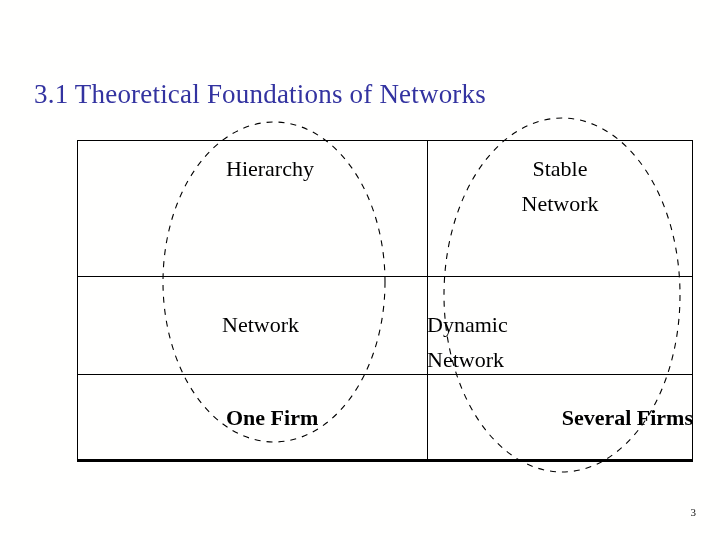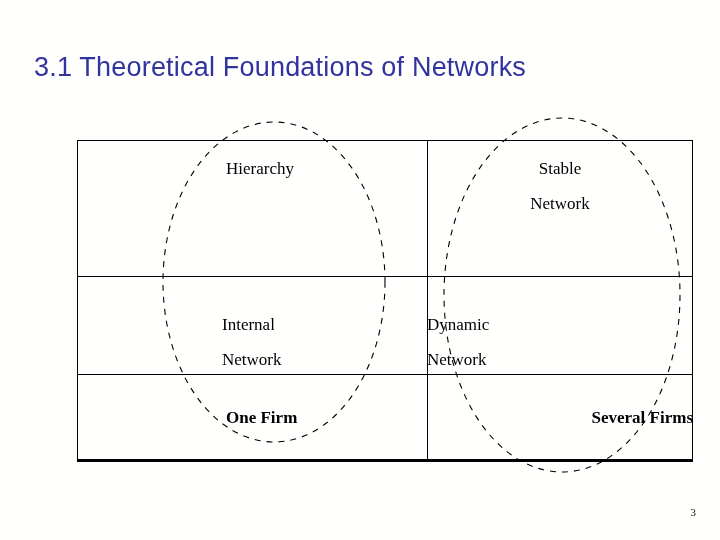--- a/index.html
+++ b/index.html
@@ -14,22 +14,22 @@
     position: relative;
     overflow: hidden;
     font-family: "Liberation Serif", "DejaVu Serif", serif;
     background: #fffffe;
   }
 
   
   .slide-title {
     position: absolute;
     left: 34px;
-    top: 52px;
-    font-family: Liberation Sans, sans-serif;
+    top: 79px;
+    font-family: Liberation Serif, serif;
     font-size: 27px;
     font-weight: 400;
     letter-spacing: 0.2px;
     color: #3333a0;
     white-space: nowrap;
   }
 
   
   .matrix {
     position: absolute;
@@ -79,21 +79,21 @@
     top: 0;
     width: 720px;
     height: 540px;
     pointer-events: none;
   }
 
   
   .cell-text {
     position: absolute;
     font-family: "Liberation Serif", "DejaVu Serif", serif;
-    font-size: 17px;
+    font-size: 22px;
     line-height: 35px;
     color: #000000;
     white-space: nowrap;
   }
   .cell-text .bold { font-weight: 700; margin-top: 12px; }
 
   #cell-hierarchy {
     left: 226px;
     top: 151px;
     text-align: left;
@@ -156,21 +156,20 @@
 <div class="cell-text" id="cell-hierarchy">
   <div>Hierarchy</div>
 </div>
 
 <div class="cell-text" id="cell-stable">
   <div>Stable</div>
   <div>Network</div>
 </div>
 
 <div class="cell-text" id="cell-internal">
-  <div>Internal</div>
   <div>Network</div>
 </div>
 
 <div class="cell-text" id="cell-dynamic">
   <div>Dynamic</div>
   <div>Network</div>
 </div>
 
 <div class="cell-text" id="cell-one-firm">
   <div class="bold">One Firm</div>

